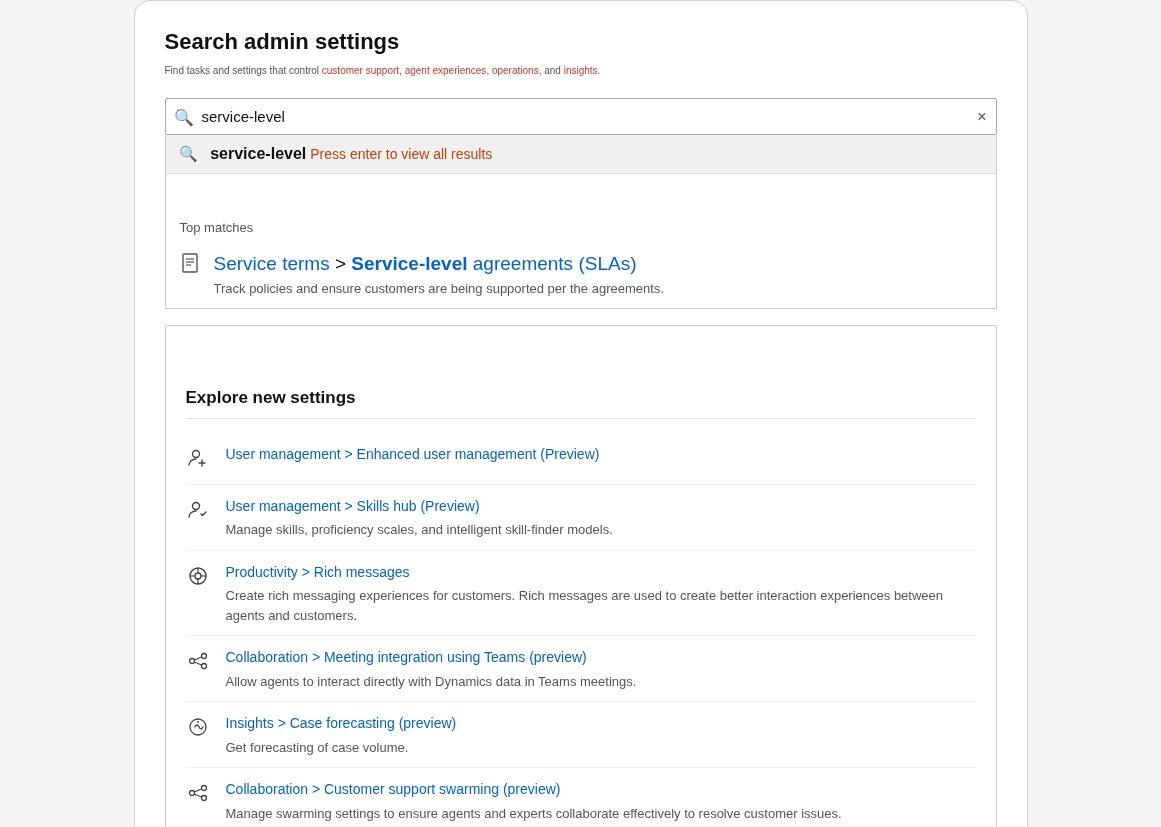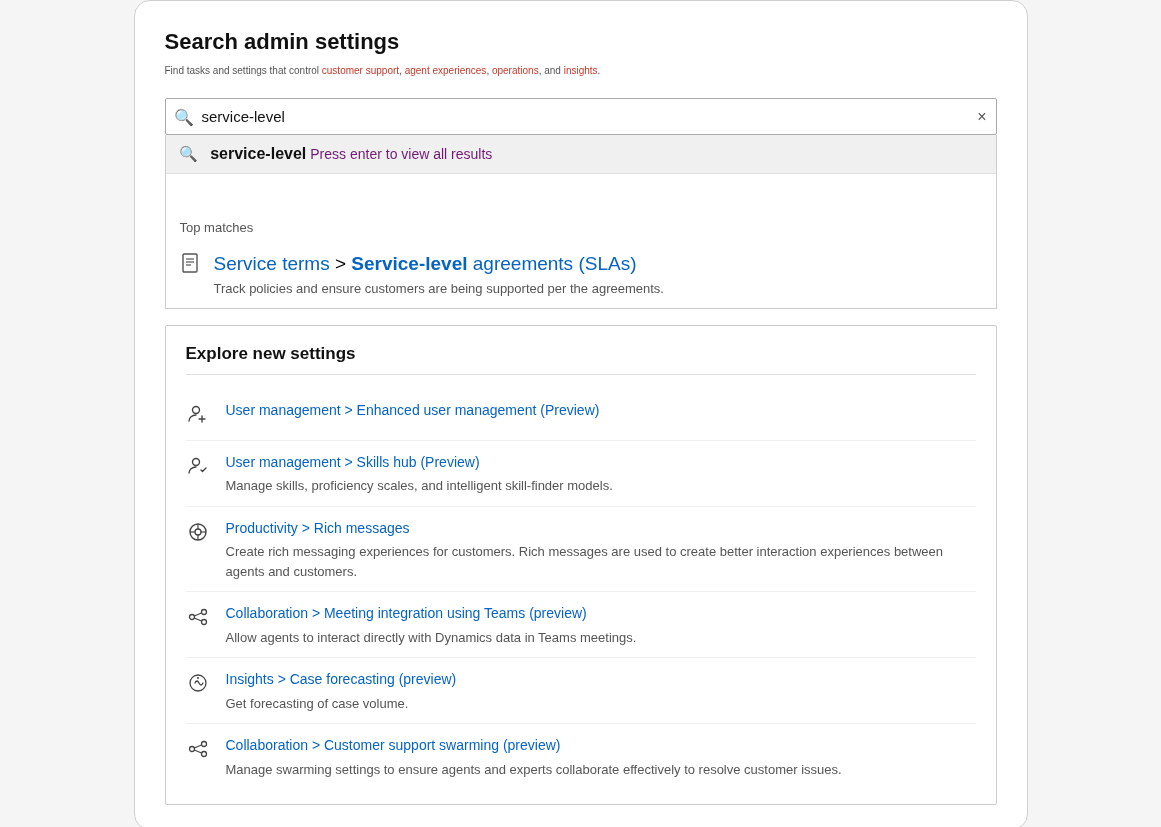--- a/index.html
+++ b/index.html
@@ -85,21 +85,21 @@
       color: #555;
       margin-right: 12px;
       font-size: 15px;
     }
     .dropdown-suggestion .suggestion-keyword {
       font-weight: 700;
       color: #111;
       margin-right: 4px;
     }
     .dropdown-suggestion .suggestion-hint {
-      color: #701a75;
+      color: #c2410c;
       font-size: 14px;
     }
 
     .top-matches-label {
       padding: 10px 14px 6px 14px;
       font-size: 13px;
       color: #555;
       margin-top: 36px;
     }
 
@@ -141,20 +141,21 @@
       border-radius: 2px;
       padding: 18px 20px 14px 20px;
     }
     .explore-title {
       font-size: 17px;
       font-weight: 600;
       color: #111;
       margin-bottom: 14px;
       padding-bottom: 10px;
       border-bottom: 1px solid #e0e0e0;
+      margin-top: 44px;
     }
 
     .setting-item {
       display: flex;
       align-items: flex-start;
       padding: 12px 0 10px 0;
       border-bottom: 1px solid #f0f0f0;
     }
     .setting-item:last-child { border-bottom: none; }
     .setting-icon {

